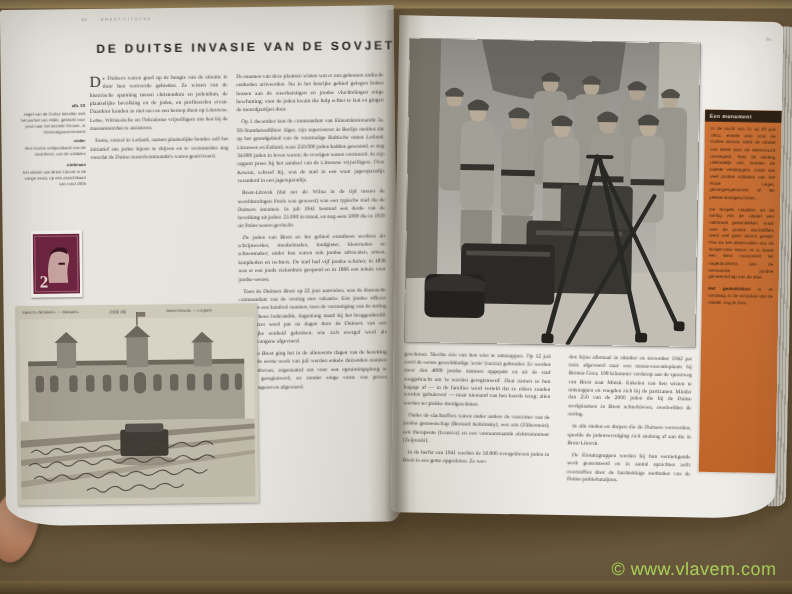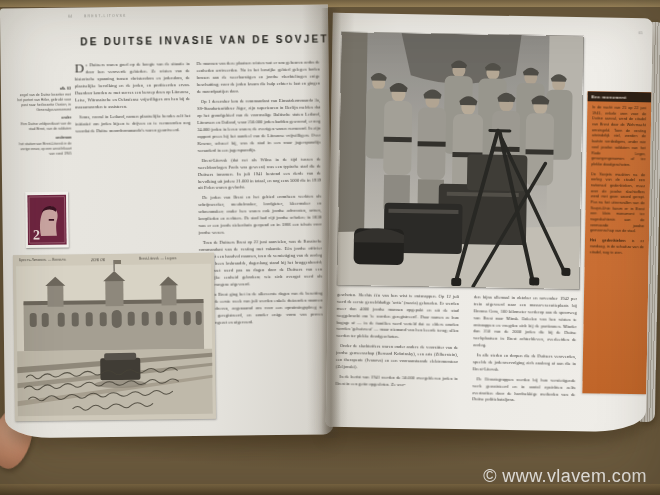--- a/index.html
+++ b/index.html
@@ -93,21 +93,21 @@
     text-align:justify;filter:blur(0.32px);}
   .sidebar-body p{margin:0 0 4px 0;}
   .sb-lead{font-weight:700;}
   
   .thumb{position:absolute;left:-7px;top:407px;width:38px;height:62px;z-index:3;
     background:radial-gradient(circle at 40% 35%,#dca98d 0%,#c08566 60%,#a06a4e 100%);
     border-radius:48% 52% 46% 54%/55% 45% 55% 45%;
     transform:rotate(14deg);filter:blur(0.6px);
     box-shadow:2px 3px 4px rgba(50,35,20,0.4);}
   .watermark{position:absolute;right:13px;top:466px;z-index:9;
-    font-size:18px;letter-spacing:0.4px;color:#ffffff;opacity:0.85;}
+    font-size:15px;letter-spacing:0.4px;color:#bef264;opacity:0.85;}
   .vignette{position:absolute;inset:0;z-index:10;pointer-events:none;
     box-shadow:inset 0 0 60px rgba(40,30,15,0.25);}
 </style>
 </head>
 <body>
 
 <div class="scene">
   <div class="wood"></div>
   <div class="wood-topline"></div>
   <div class="book-shadow"></div>

